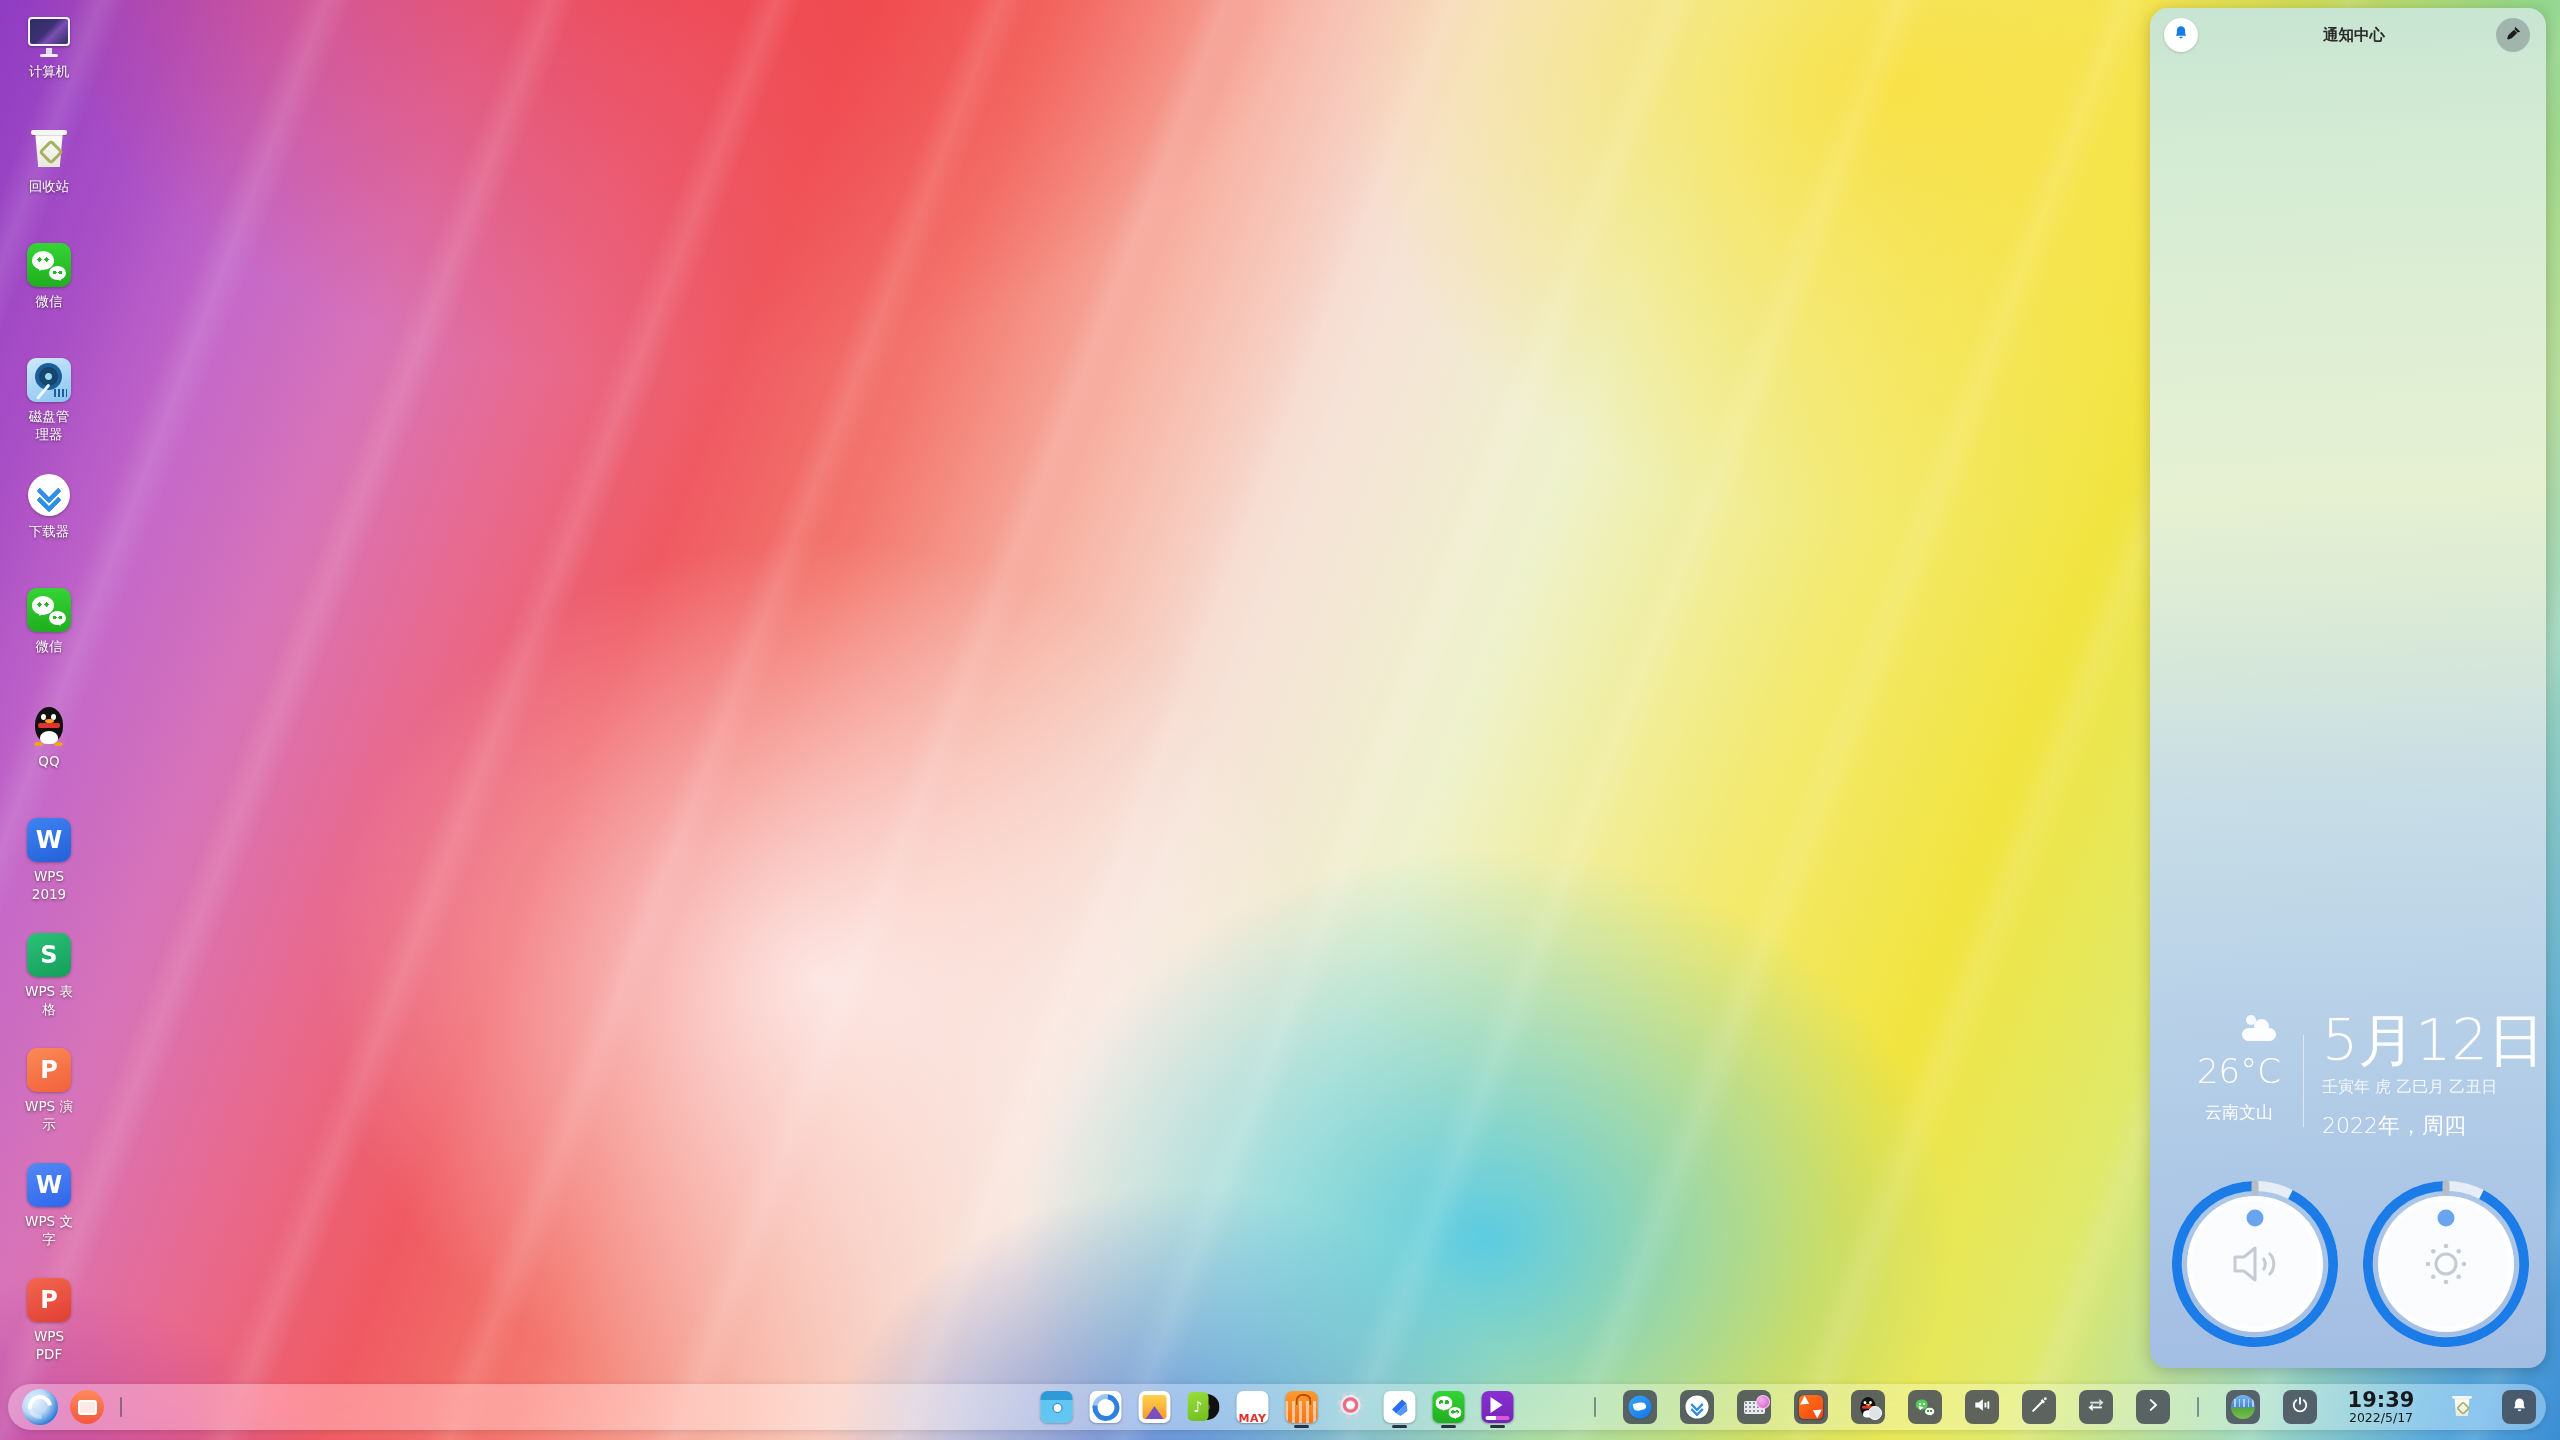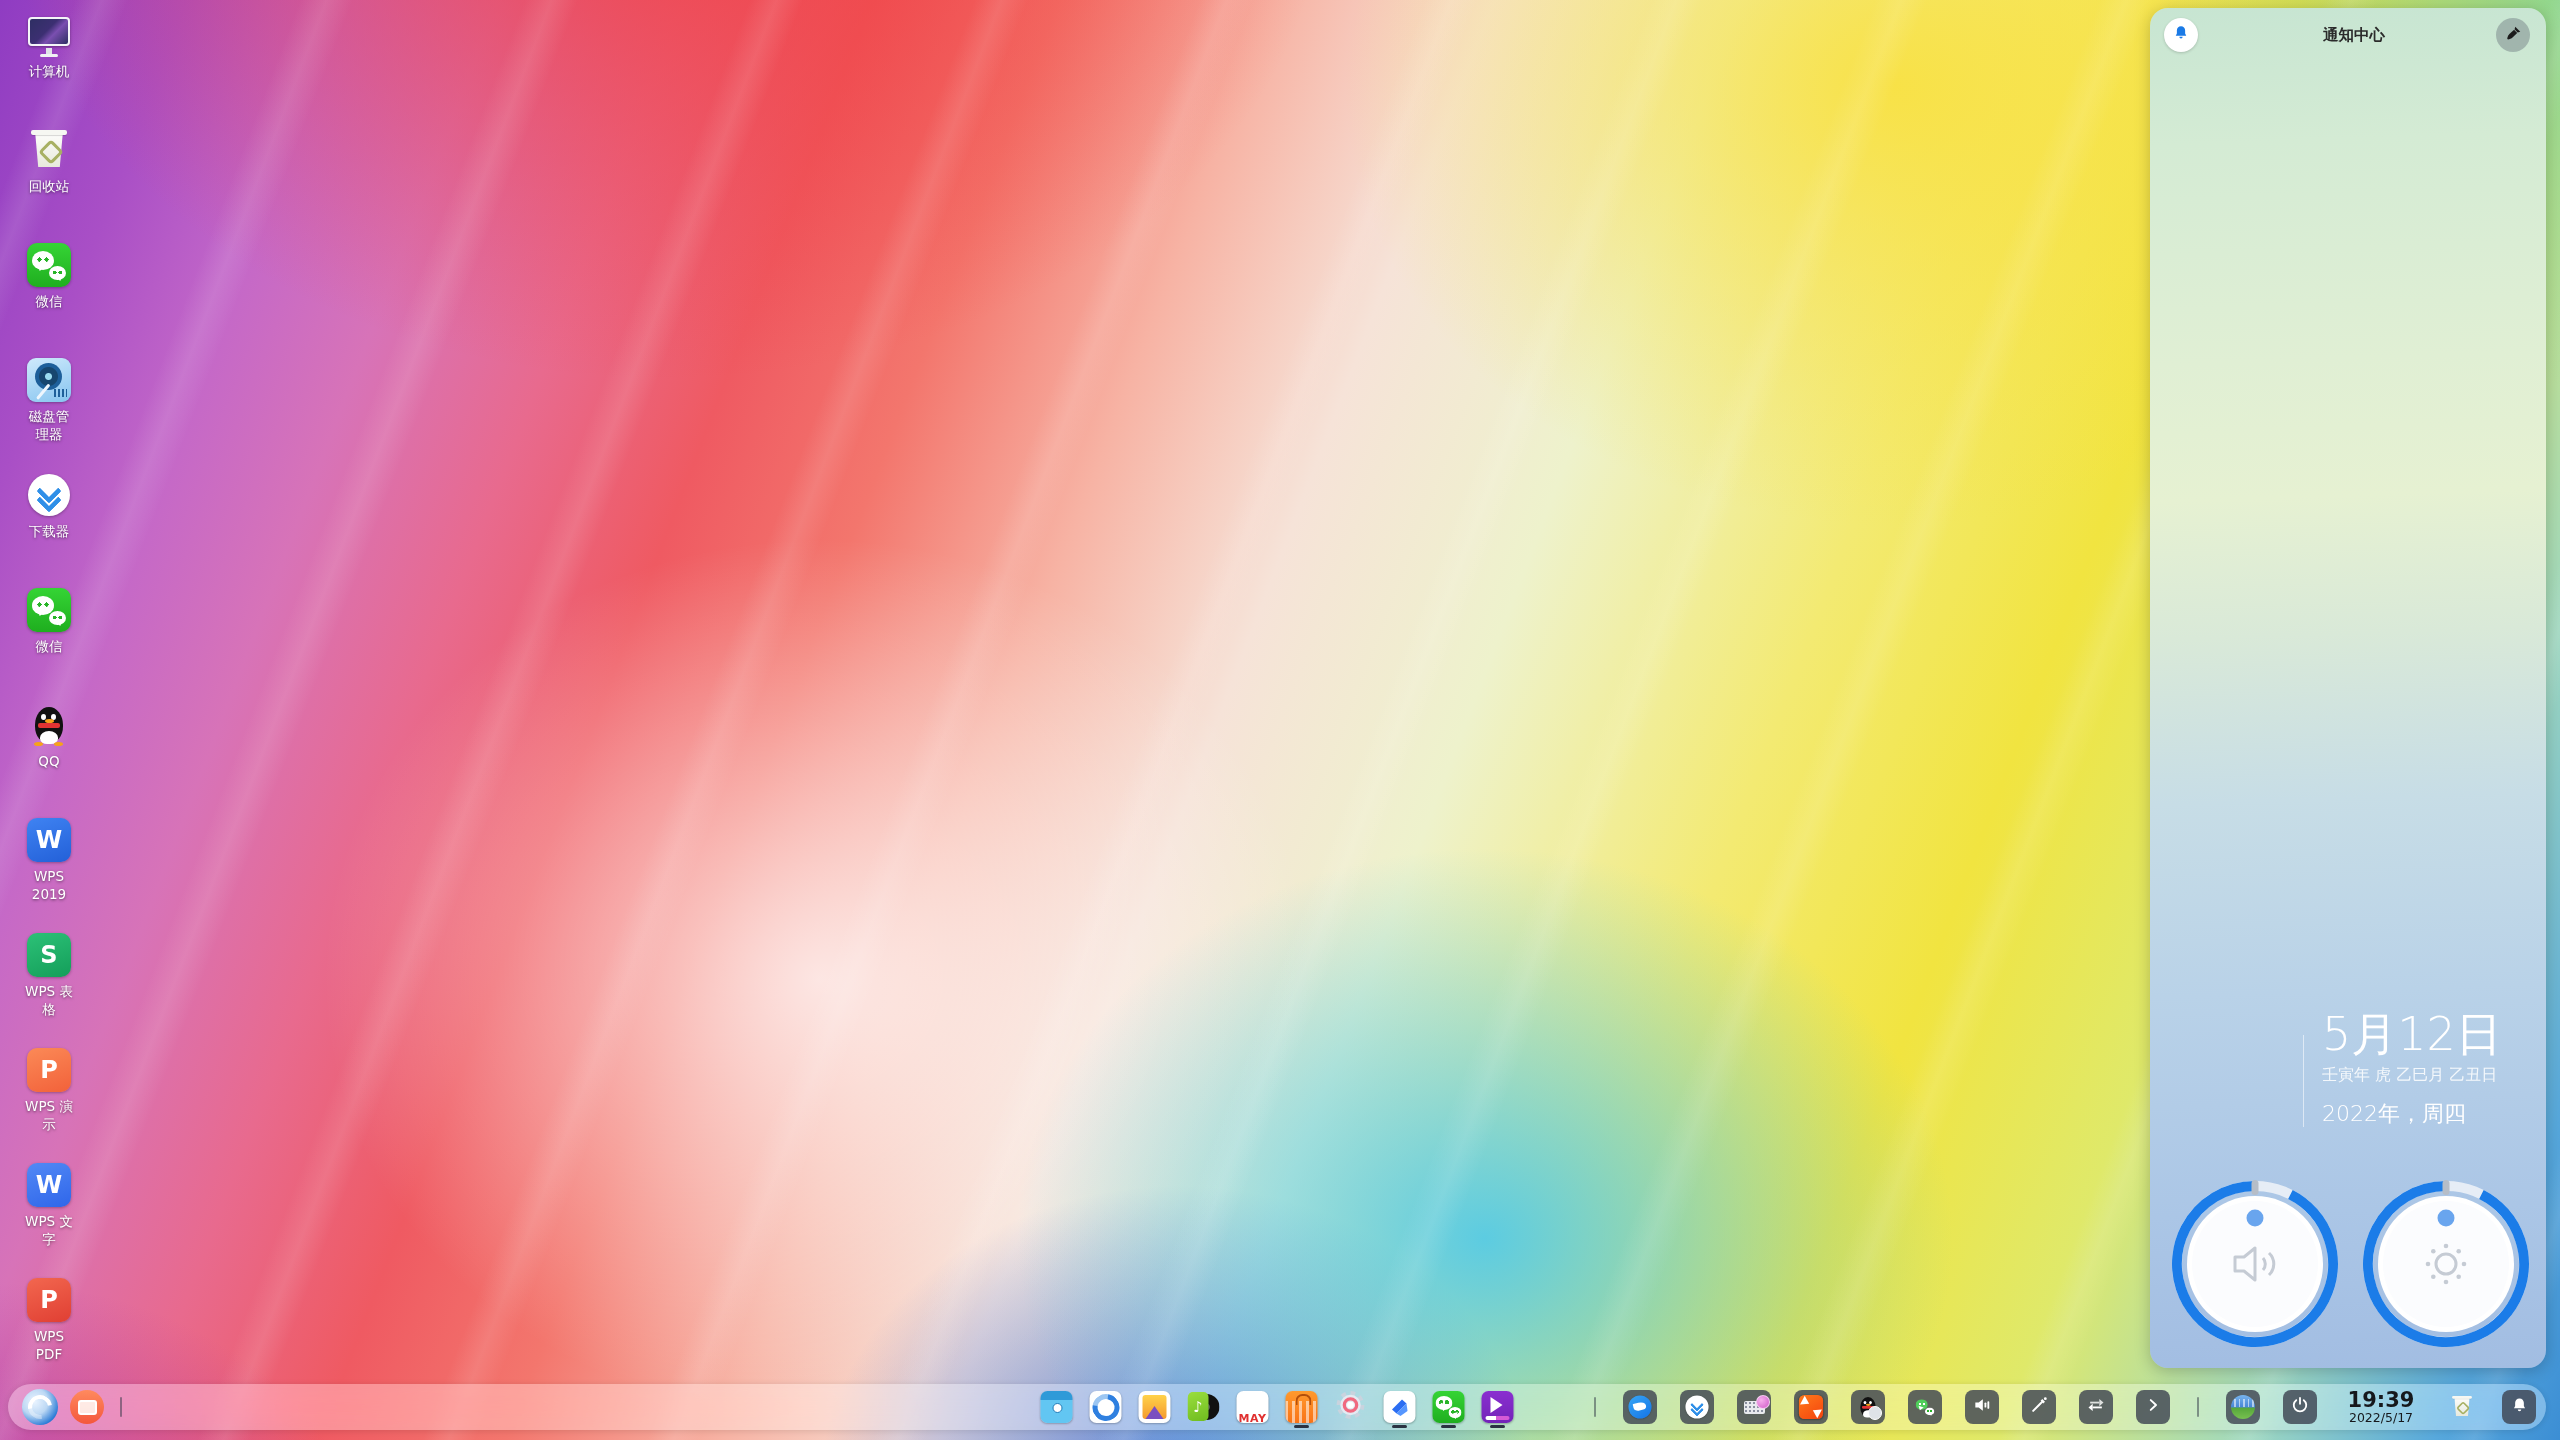--- a/index.html
+++ b/index.html
@@ -114,21 +114,21 @@
   .cloud-row{height:38px;display:flex;align-items:flex-end;justify-content:center;padding-left:40px;}
   .cloud{width:34px;height:13px;background:rgba(255,255,255,.95);border-radius:10px;position:relative;}
   .cloud::before{content:"";position:absolute;width:15px;height:15px;background:rgba(255,255,255,.95);
     border-radius:50%;top:-9px;left:12px;}
   .cloud::after{content:"";position:absolute;width:10px;height:10px;background:rgba(255,255,255,.88);
     border-radius:50%;top:-13px;left:4px;}
   .temp{font-size:34px;margin-top:10px;}
   .loc{font-size:17px;margin-top:10px;}
   .w-div{position:absolute;left:153px;top:32px;width:1px;height:92px;background:rgba(255,255,255,.55);}
   .w-right{position:absolute;left:172px;top:6px;}
-  .w-day{font-size:46px;line-height:1.1;}
+  .w-day{font-size:57px;line-height:1.1;}
   .w-lunar{font-size:16px;margin-top:5px;opacity:.85;}
   .w-yw{font-size:22px;margin-top:13px;}
   .dials{position:absolute;bottom:14px;left:19px;right:14px;display:flex;gap:19px;}
   
   .bar{position:absolute;left:8px;top:1384px;width:2538px;height:46px;border-radius:23px;
     background:rgba(255,255,255,.34);backdrop-filter:blur(22px) saturate(120%);
     -webkit-backdrop-filter:blur(22px) saturate(120%);box-shadow:0 1px 6px rgba(0,0,0,.12);}
   .bgrp{position:absolute;top:0;height:100%;display:flex;align-items:center;}
   .g-left{left:14px;gap:12px;}
   .g-center{left:50%;transform:translateX(-50%);gap:15px;}
@@ -367,20 +367,27 @@
       <span>
         <svg width="17" height="17" viewBox="0 0 24 24">
             <path d="M14.5 2.5l7 7-3.6 1-4.4-4.4z" fill="#1c1c1c"></path>
             <path d="M12.8 6.8l4.4 4.4-6.2 6.2c-2 2-4.8 3-6.8 3l-1-1c0-2 1-4.8 3-6.8z" fill="#1c1c1c"></path>
           </svg>
       </span>
     </div>
   </div>
 
   <div class="weather">
+    <div class="w-left">
+      <div class="cloud-row">
+          <span class="cloud"></span>
+        </div>
+      <div class="temp">26°C</div>
+      <div class="loc">云南文山</div>
+    </div>
     <span class="w-div"></span>
     <div class="w-right">
       <div class="w-day">5月12日</div>
       <div class="w-lunar">壬寅年 虎 乙巳月 乙丑日</div>
       <div class="w-yw">2022年，周四</div>
     </div>
   </div>
 
   <div class="dials">
     <div class="dial">

